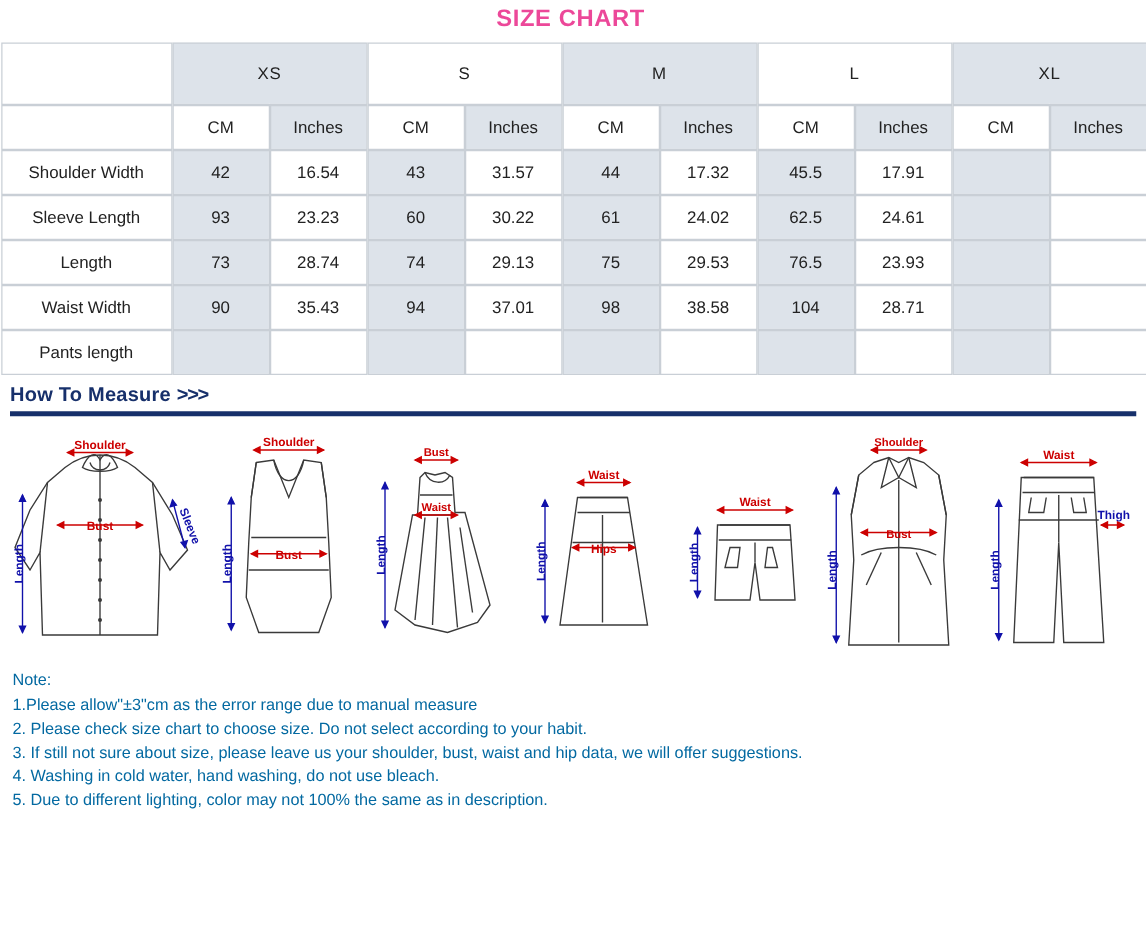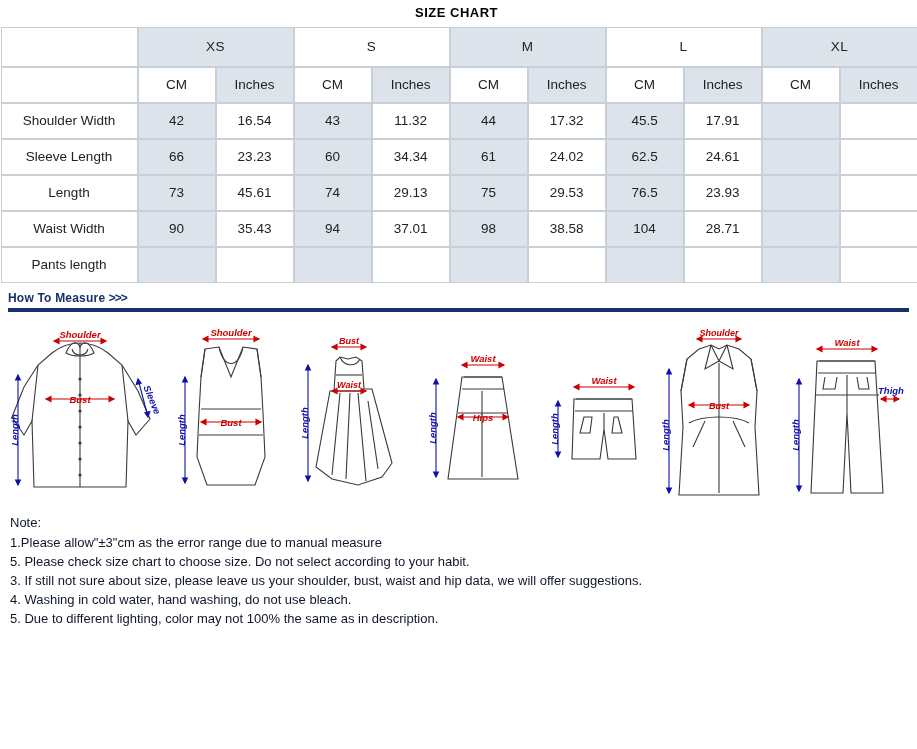--- a/index.html
+++ b/index.html
@@ -15,46 +15,46 @@
     overflow: hidden;
   }
   .page {
     position: relative;
     width: 917px;
     height: 749px;
   }
   
   .chart-title {
     text-align: center;
-    font-size: 13px;
+    font-size: 19px;
     font-weight: bold;
     letter-spacing: 0.5px;
     padding: 5px 4px 6px 0;
-    color: #000000;
+    color: #ec4899;
   }
   
   table.size-table {
     border-collapse: collapse;
     width: 917px;
     table-layout: fixed;
   }
   table.size-table td,
   table.size-table th {
     border: 1px solid #ffffff;
     outline: 1px solid #c9cfd6;
     outline-offset: -1px;
     font-weight: normal;
     font-size: 13.5px;
     text-align: center;
     height: 36px;
     box-sizing: border-box;
     color: #222;
   }
   table.size-table tr.size-head th {
-    height: 40px;
+    height: 50px;
   }
   .cell-grey {
     background: #dde3ea;
   }
   .cell-white {
     background: #ffffff;
   }
   .size-label {
     font-size: 19px;
     font-weight: bold;
@@ -74,55 +74,54 @@
   .col-rowlabel { width: 137px; }
   .col-cm { width: 78px; }
   .col-in { width: 78px; }
 
   
   .htm-wrap {
     margin-top: 8px;
     padding: 0 8px;
   }
   .htm-title {
-    font-size: 12px;
+    font-size: 16px;
     font-weight: bold;
     color: #17306b;
     letter-spacing: 0.2px;
   }
   .htm-title .arrows {
     color: #17306b;
     letter-spacing: -1px;
   }
   .htm-rule {
     height: 4px;
     background: #17306b;
     margin-top: 3px;
   }
   .figures {
     display: flex;
     align-items: flex-end;
     justify-content: space-between;
     height: 195px;
     padding: 4px 2px 0 2px;
     box-sizing: border-box;
-    font-style: italic;
   }
   .figure {
     position: relative;
     height: 190px;
   }
   .figure svg { display: block; }
 
   
   .notes {
     padding: 6px 10px 0 10px;
     font-size: 13px;
     line-height: 19px;
-    color: #0f172a;
+    color: #0369a1;
   }
   .notes .note-head {
     margin-bottom: 1px;
   }
 </style>
 </head>
 <body>
 
 <div class="page">
 
@@ -163,48 +162,48 @@
         <th class="cell-grey unit-label">Inches</th>
         <th class="cell-white unit-label">CM</th>
         <th class="cell-grey unit-label">Inches</th>
       </tr>
 
       <tr>
         <td class="row-label">Shoulder Width</td>
         <td class="cell-grey">42</td>
         <td class="cell-white">16.54</td>
         <td class="cell-grey">43</td>
-        <td class="cell-white">11.32</td>
+        <td class="cell-white">31.57</td>
         <td class="cell-grey">44</td>
         <td class="cell-white">17.32</td>
         <td class="cell-grey">45.5</td>
         <td class="cell-white">17.91</td>
         <td class="cell-grey"></td>
         <td class="cell-white"></td>
       </tr>
 
 
       <tr>
         <td class="row-label">Sleeve Length</td>
-        <td class="cell-grey">66</td>
+        <td class="cell-grey">93</td>
         <td class="cell-white">23.23</td>
         <td class="cell-grey">60</td>
-        <td class="cell-white">34.34</td>
+        <td class="cell-white">30.22</td>
         <td class="cell-grey">61</td>
         <td class="cell-white">24.02</td>
         <td class="cell-grey">62.5</td>
         <td class="cell-white">24.61</td>
         <td class="cell-grey"></td>
         <td class="cell-white"></td>
       </tr>
 
       <tr>
         <td class="row-label">Length</td>
         <td class="cell-grey">73</td>
-        <td class="cell-white">45.61</td>
+        <td class="cell-white">28.74</td>
         <td class="cell-grey">74</td>
         <td class="cell-white">29.13</td>
         <td class="cell-grey">75</td>
         <td class="cell-white">29.53</td>
         <td class="cell-grey">76.5</td>
         <td class="cell-white">23.93</td>
         <td class="cell-grey"></td>
         <td class="cell-white"></td>
       </tr>
 
@@ -466,19 +465,19 @@
           <text x="12" y="118" font-size="9.5" font-weight="bold" fill="#1111aa" text-anchor="middle" transform="rotate(-90 12 118)" font-family="'Liberation Sans', sans-serif">Length</text>
         </svg>
       </div>
 
     </div>
   </div>
 
   <div class="notes">
     <div class="note-head">Note:</div>
     <div>1.Please allow"±3"cm as the error range due to manual measure</div>
-    <div>5. Please check size chart to choose size. Do not select according to your habit.</div>
+    <div>2. Please check size chart to choose size. Do not select according to your habit.</div>
     <div>3. If still not sure about size, please leave us your shoulder, bust, waist and hip data, we will offer suggestions.</div>
     <div>4. Washing in cold water, hand washing, do not use bleach.</div>
     <div>5. Due to different lighting, color may not 100% the same as in description.</div>
   </div>
 
 </div>
 
 </body></html>

